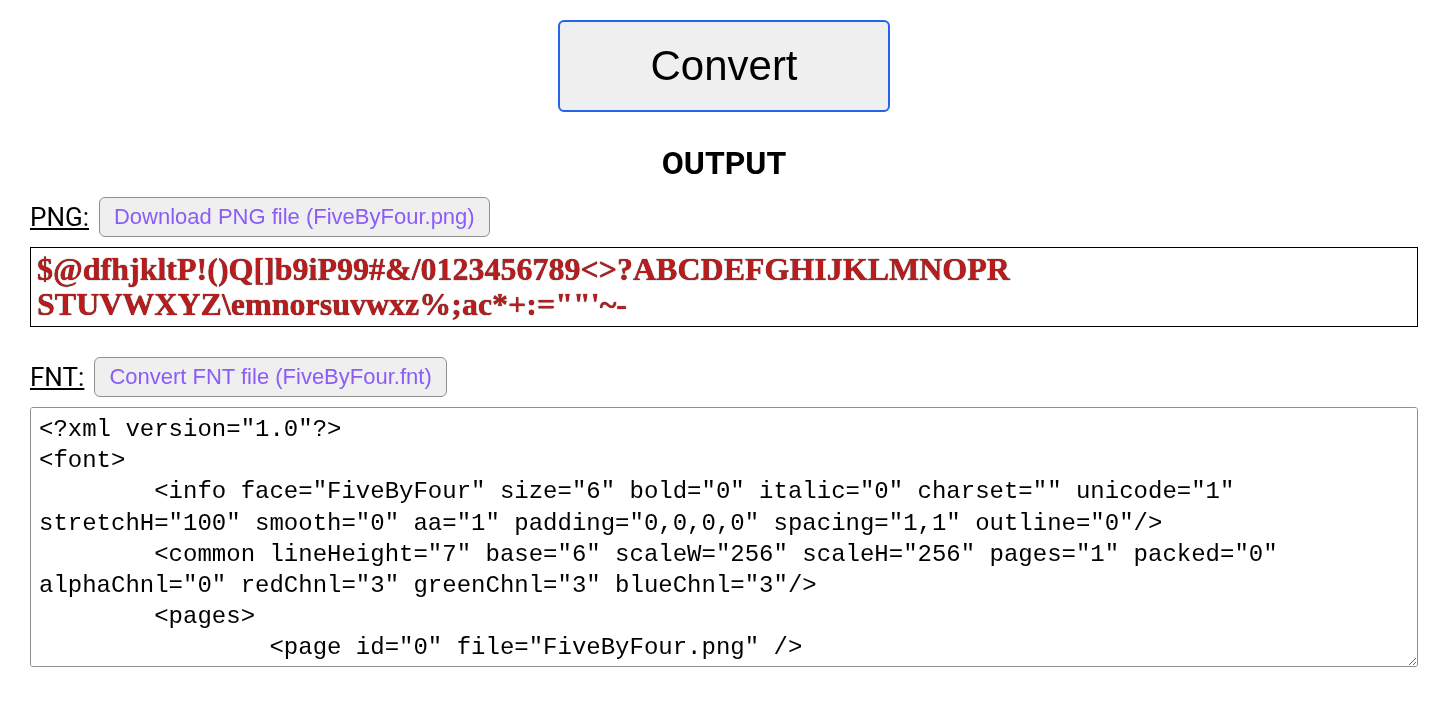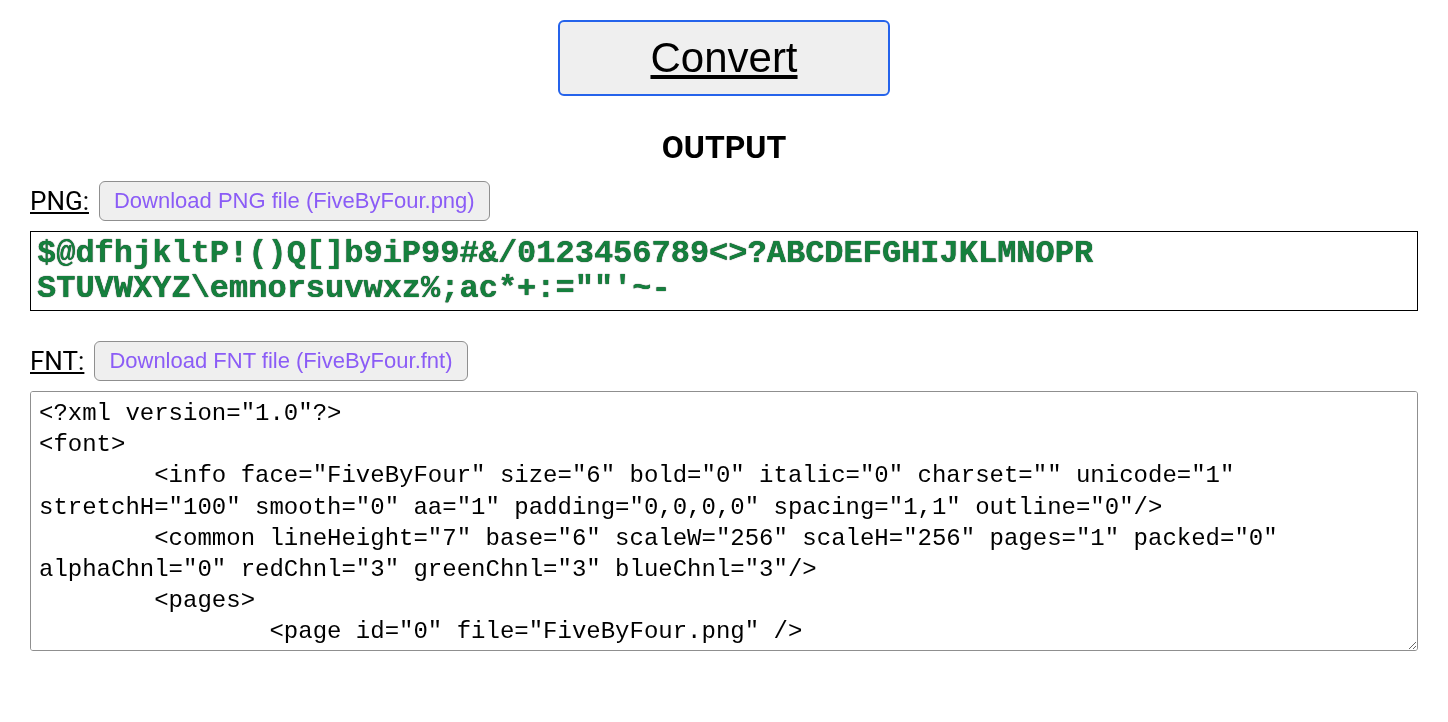--- a/index.html
+++ b/index.html
@@ -12,27 +12,26 @@
       background: #ffffff;
       color: #000000;
     }
     .convert-wrapper {
       text-align: center;
       margin-bottom: 30px;
     }
     .convert-button {
       font-size: 42px;
       font-weight: 400;
-      padding: 12px 90px;
+      padding: 20px 90px;
       background: #efefef;
       border: 2px solid #2563eb;
       border-radius: 6px;
       cursor: pointer;
       color: #000;
-      text-decoration: underline;
     }
     .section-heading {
       font-size: 32px;
       font-weight: 700;
       margin: 32px 0 15px 0;
       text-align: center;
     }
     .row {
       display: flex;
       align-items: center;
@@ -59,27 +58,27 @@
       border: 1px solid #000;
       margin-bottom: 30px;
       display: flex;
       flex-direction: column;
       justify-content: center;
       padding: 4px 6px;
       overflow: hidden;
       background: #fff;
     }
     .bitmap-row {
-      font-family: Liberation Mono, monospace;
+      font-family: Liberation Serif, serif;
       font-weight: 900;
       font-size: 32px;
       line-height: 1.1;
       letter-spacing: 0px;
       white-space: nowrap;
-      color: #15803d;
+      color: #b91c1c;
       text-shadow: 0 0 1px #000;
     }
     .fnt-textarea {
       width: 100%;
       height: 260px;
       font-family: "Courier New", Courier, monospace;
       font-size: 24px;
       line-height: 1.3;
       padding: 6px 8px;
       border: 1px solid #8f8f8f;
@@ -107,21 +106,21 @@
   <button class="download-button">Download PNG file (FiveByFour.png)</button>
 </div>
 
 <div class="png-preview">
   <div class="bitmap-row">$@dfhjkltP!()Q[]b9iP99#&amp;/0123456789&lt;&gt;?ABCDEFGHIJKLMNOPR</div>
   <div class="bitmap-row">STUVWXYZ\emnorsuvwxz%;ac*+:=""'~-</div>
 </div>
 
 <div class="row">
   <span class="label">FNT:</span>
-  <button class="download-button">Download FNT file (FiveByFour.fnt)</button>
+  <button class="download-button">Convert FNT file (FiveByFour.fnt)</button>
 </div>
 
 <textarea class="fnt-textarea" style="">&lt;?xml version="1.0"?&gt;
 &lt;font&gt;
         &lt;info face="FiveByFour" size="6" bold="0" italic="0" charset="" unicode="1" stretchH="100" smooth="0" aa="1" padding="0,0,0,0" spacing="1,1" outline="0"/&gt;
         &lt;common lineHeight="7" base="6" scaleW="256" scaleH="256" pages="1" packed="0" alphaChnl="0" redChnl="3" greenChnl="3" blueChnl="3"/&gt;
         &lt;pages&gt;
                 &lt;page id="0" file="FiveByFour.png" /&gt;</textarea>
 
 

